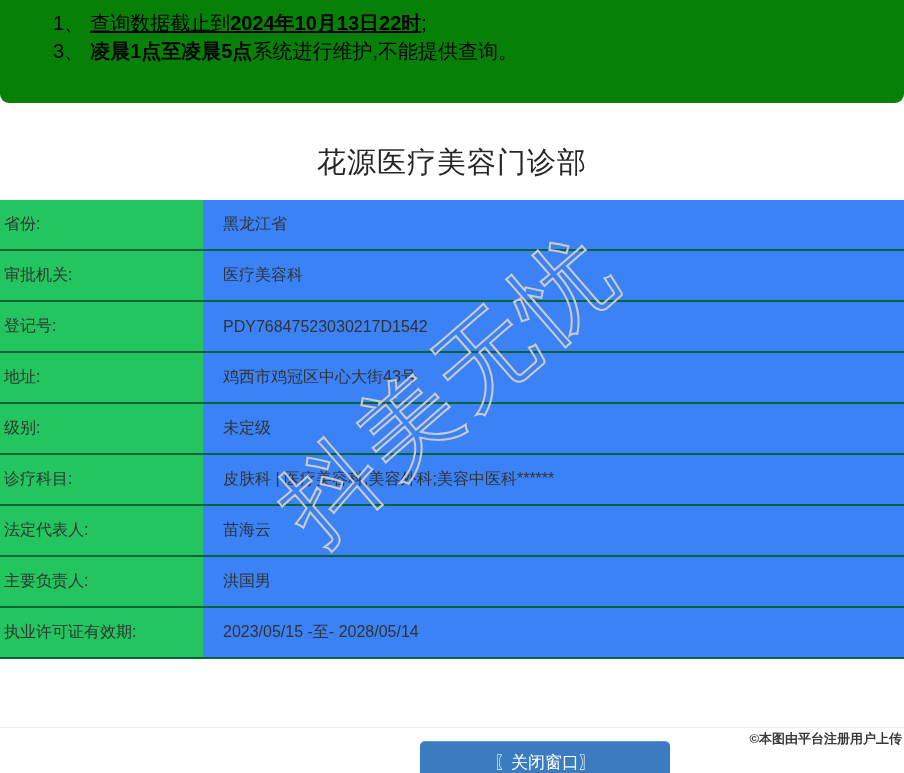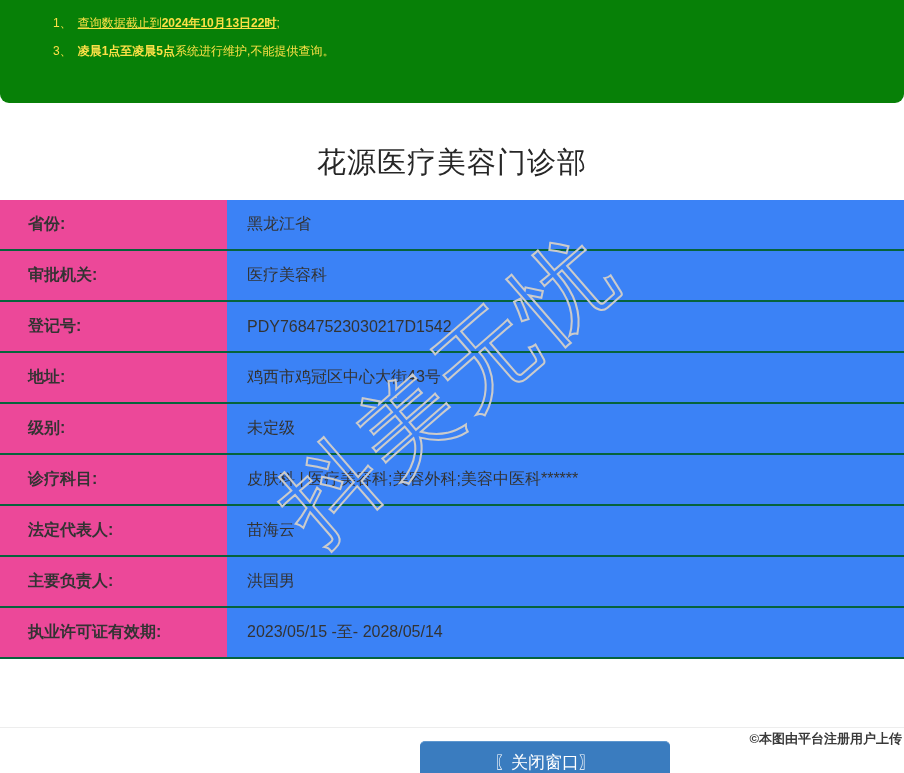--- a/index.html
+++ b/index.html
@@ -8,26 +8,26 @@
     overflow: hidden;
     background: #ffffff;
     font-family: "Liberation Sans", sans-serif;
     position: relative;
   }
   .page { position: relative; width: 904px; height: 773px; overflow: hidden; }
 
   
   .notice-banner {
     background: #078007;
-    color: #fde047;
+    color: #000000;
     height: 103px;
     border-radius: 0 0 9px 9px;
     padding-top: 9px;
     box-sizing: border-box;
-    font-size: 12px;
+    font-size: 20px;
   }
   .notice-line {
     line-height: 28px;
     padding-left: 53px;
     white-space: nowrap;
   }
   .notice-line .num { margin-right: 6px; }
   .seg.b { font-weight: bold; }
   .seg.u { text-decoration: underline; }
 
@@ -51,23 +51,22 @@
     font-size: 16px;
     color: #333333;
   }
   .detail-table td {
     height: 47px;
     border-bottom: 2px solid #06633c;
     vertical-align: middle;
   }
   .detail-table td.cell-label {
     width: 198px;
-    background: #ec4899;
-    padding-left: 28px;
-    font-weight: bold;
+    background: #22c55e;
+    padding-left: 4px;
   }
   .detail-table td.cell-value {
     background: #3b82f6;
     padding-left: 20px;
   }
 
   
   .watermark {
     position: absolute;
     left: 450px; top: 390px;

